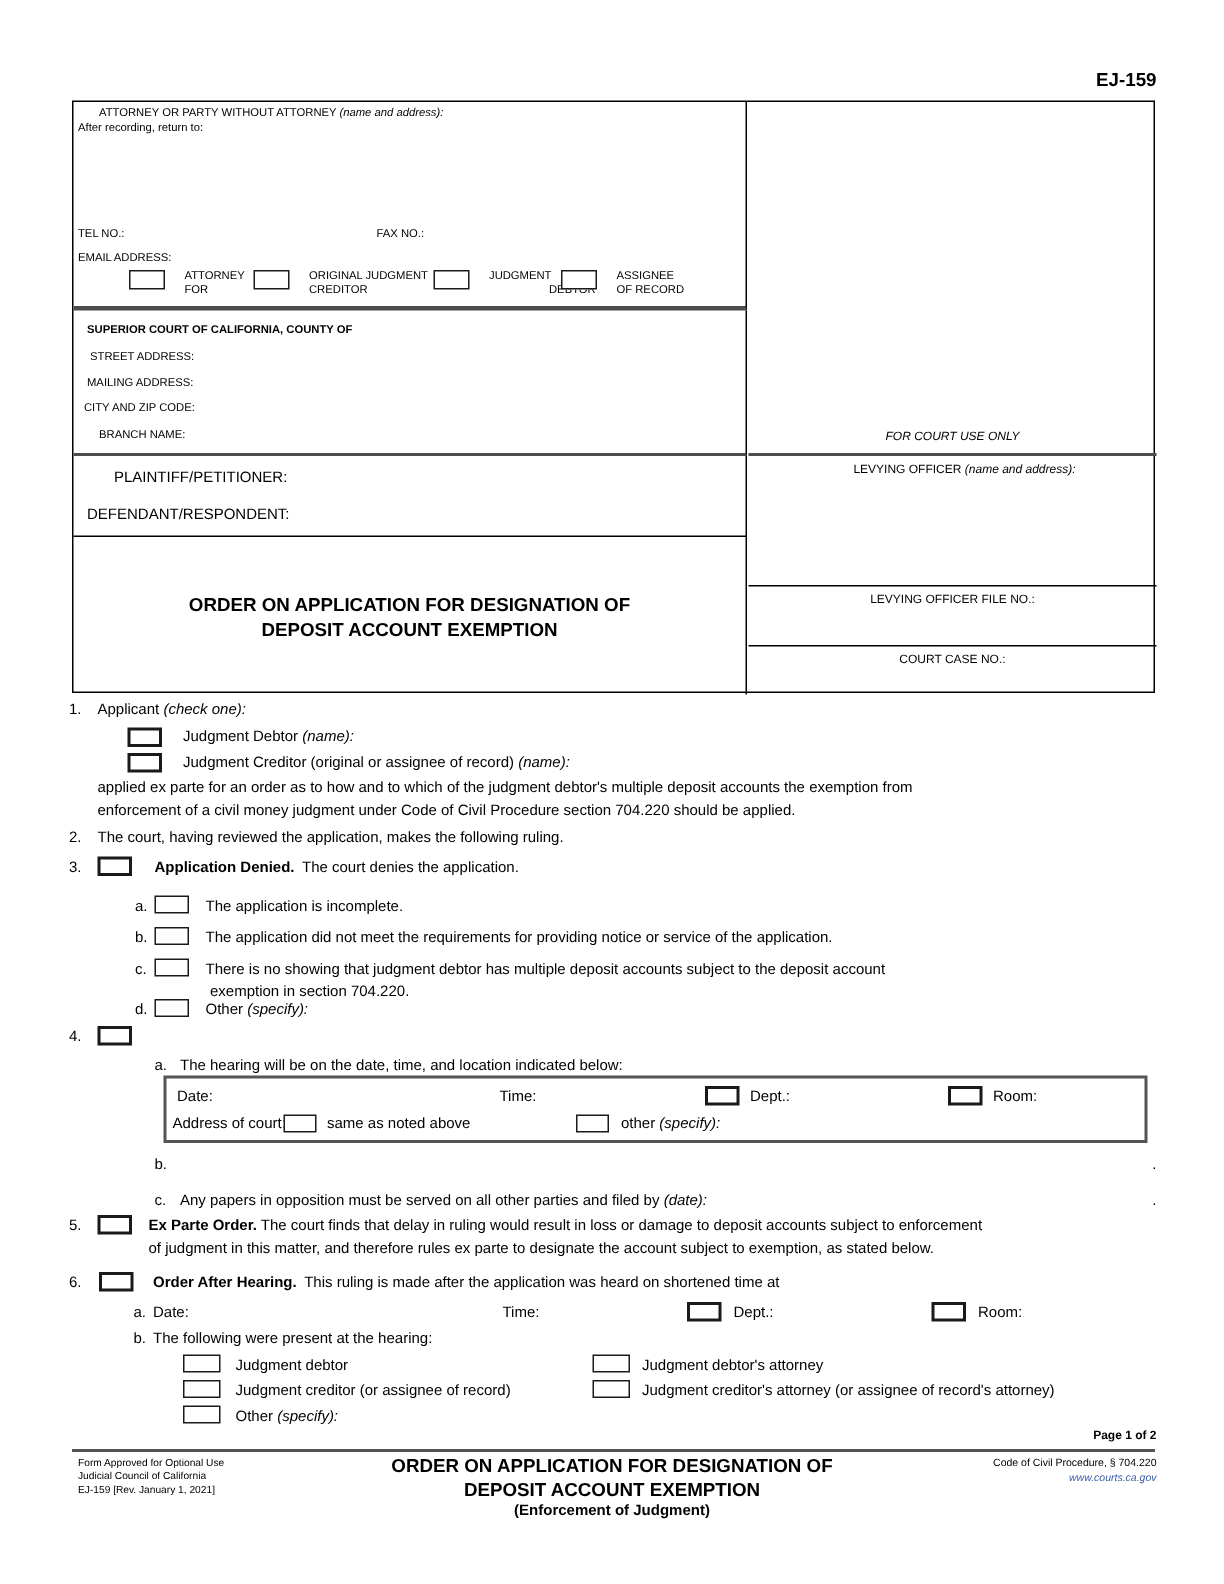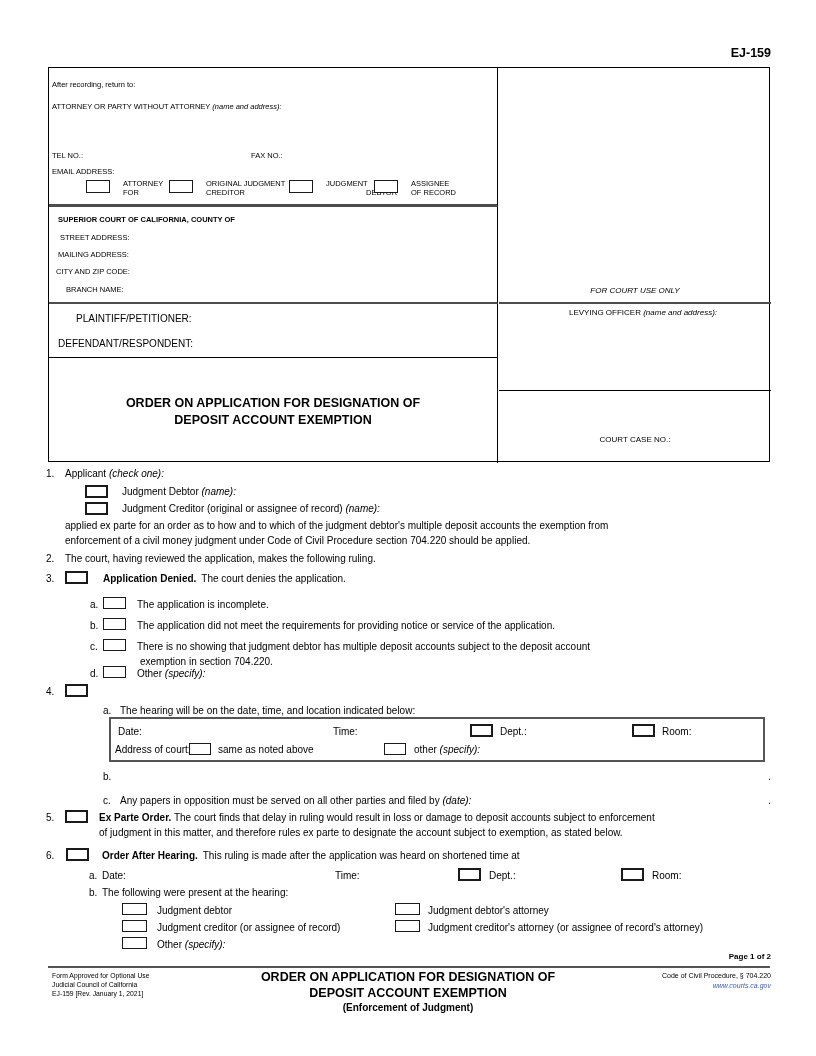--- a/index.html
+++ b/index.html
@@ -31,21 +31,21 @@
 </head>
 <body>
 
 <div class="page">
 
   <div class="ab b rt" style="top:46px; right:45px; font-size:12.5px;">EJ-159</div>
 
   <div class="box" style="left:48px; top:67px; width:722px; height:395px;">
 
     <div class="ab rightb thickb" style="left:0; top:0; width:449px; height:139px;">
-      <div class="ab sm" style="left:3px; top:2px;margin-top:32px;">
+      <div class="ab sm" style="left:17px; top:2px;">
         <span>ATTORNEY OR PARTY WITHOUT ATTORNEY</span>
         <span class="i">(name and address):</span>
       </div>
       <div class="ab sm" style="left:3px; top:12px;">After recording, return to:</div>
       <div class="ab sm" style="left:3px; top:83px;">TEL NO.:</div>
       <div class="ab sm" style="left:202px; top:83px;">FAX NO.:</div>
       <div class="ab sm" style="left:3px; top:99px;">EMAIL ADDRESS:</div>
 
       <span class="cb hdr" style="left:37px; top:112px;"></span>
       <div class="ab sm" style="left:74px; top:111px;">
@@ -88,20 +88,23 @@
     </div>
 
     <div class="ab medb" style="left:450px; top:0; width:272px; height:236px;">
       <div class="ab s8 i ctr" style="left:0; right:0; bottom:6px;">FOR COURT USE ONLY</div>
     </div>
     <div class="ab thinb" style="left:450px; top:236px; width:272px; height:87px;">
       <div class="ab s8 ctr" style="left:0; right:0; top:4px;padding-left:16px;">
         <span>LEVYING OFFICER</span>
         <span class="i">(name and address):</span>
       </div>
+    </div>
+    <div class="ab thinb" style="left:450px; top:323px; width:272px; height:40px;">
+      <div class="ab s8 ctr" style="left:0; right:0; top:4px;">LEVYING OFFICER FILE NO.:</div>
     </div>
     <div class="ab" style="left:450px; top:363px; width:272px; height:32px;">
       <div class="ab s8 ctr" style="left:0; right:0; top:4px;">COURT CASE NO.:</div>
     </div>
   </div>
 
   <div class="ab t" style="left:46px; top:467px;">1.</div>
   <div class="ab t" style="left:65px; top:467px;">
     <span>Applicant </span><span class="i">(check one):</span>
   </div>

